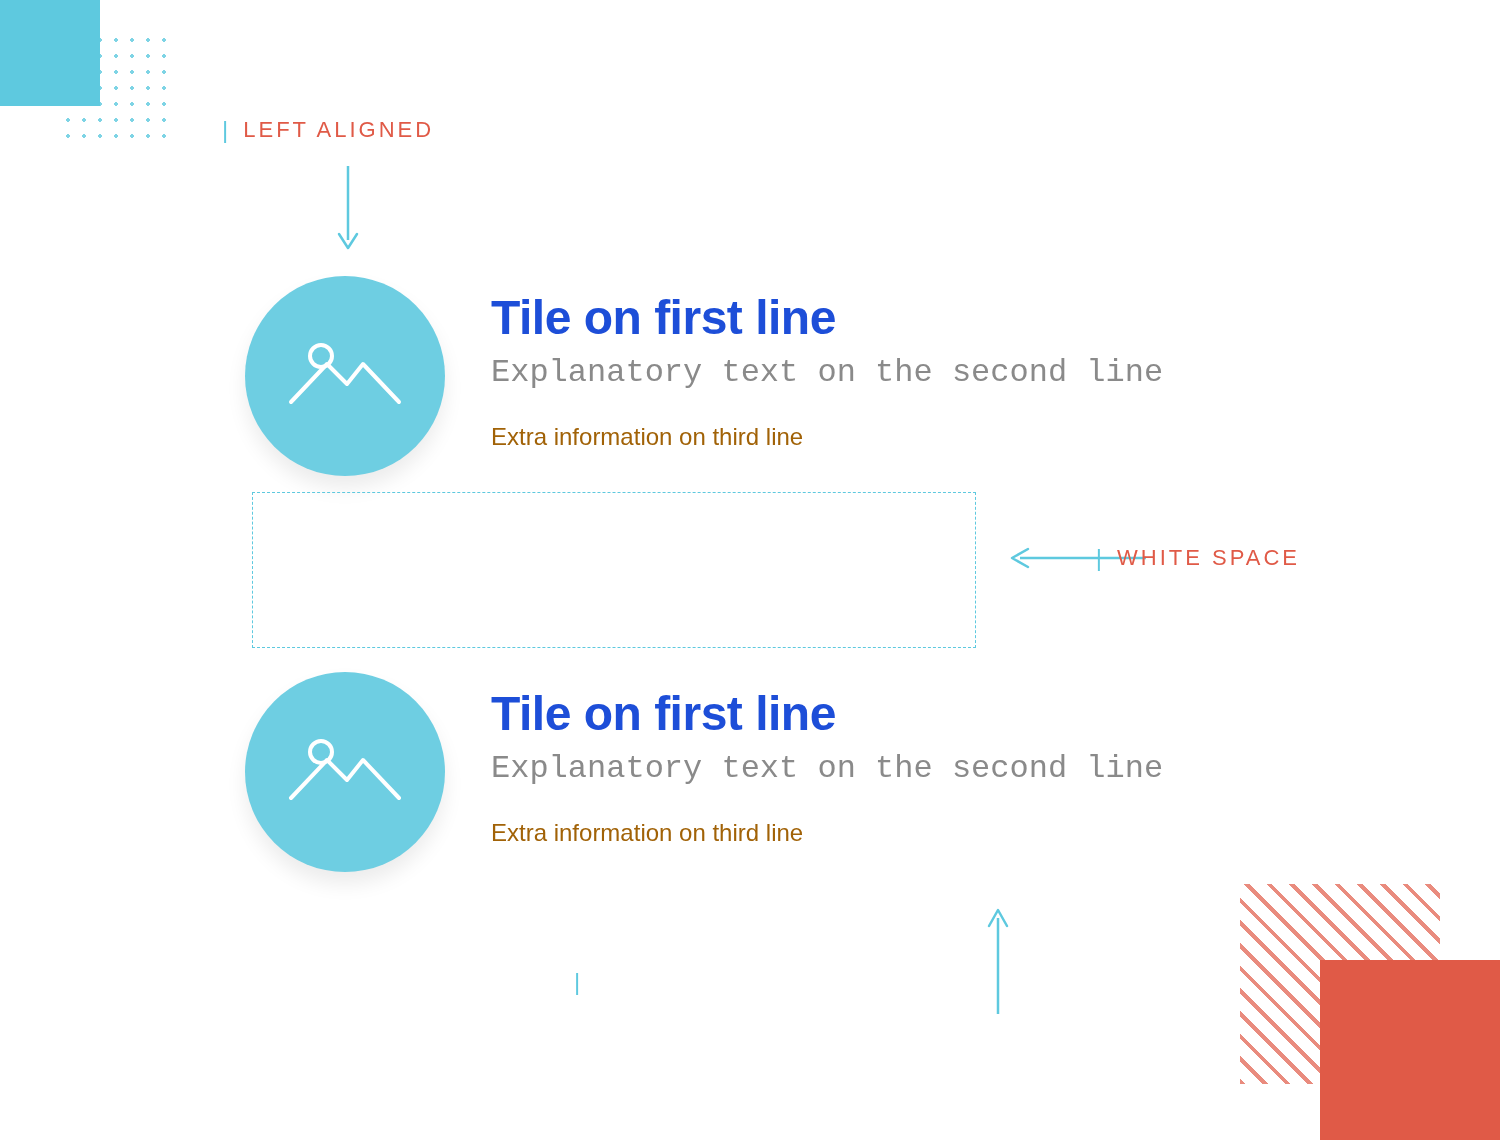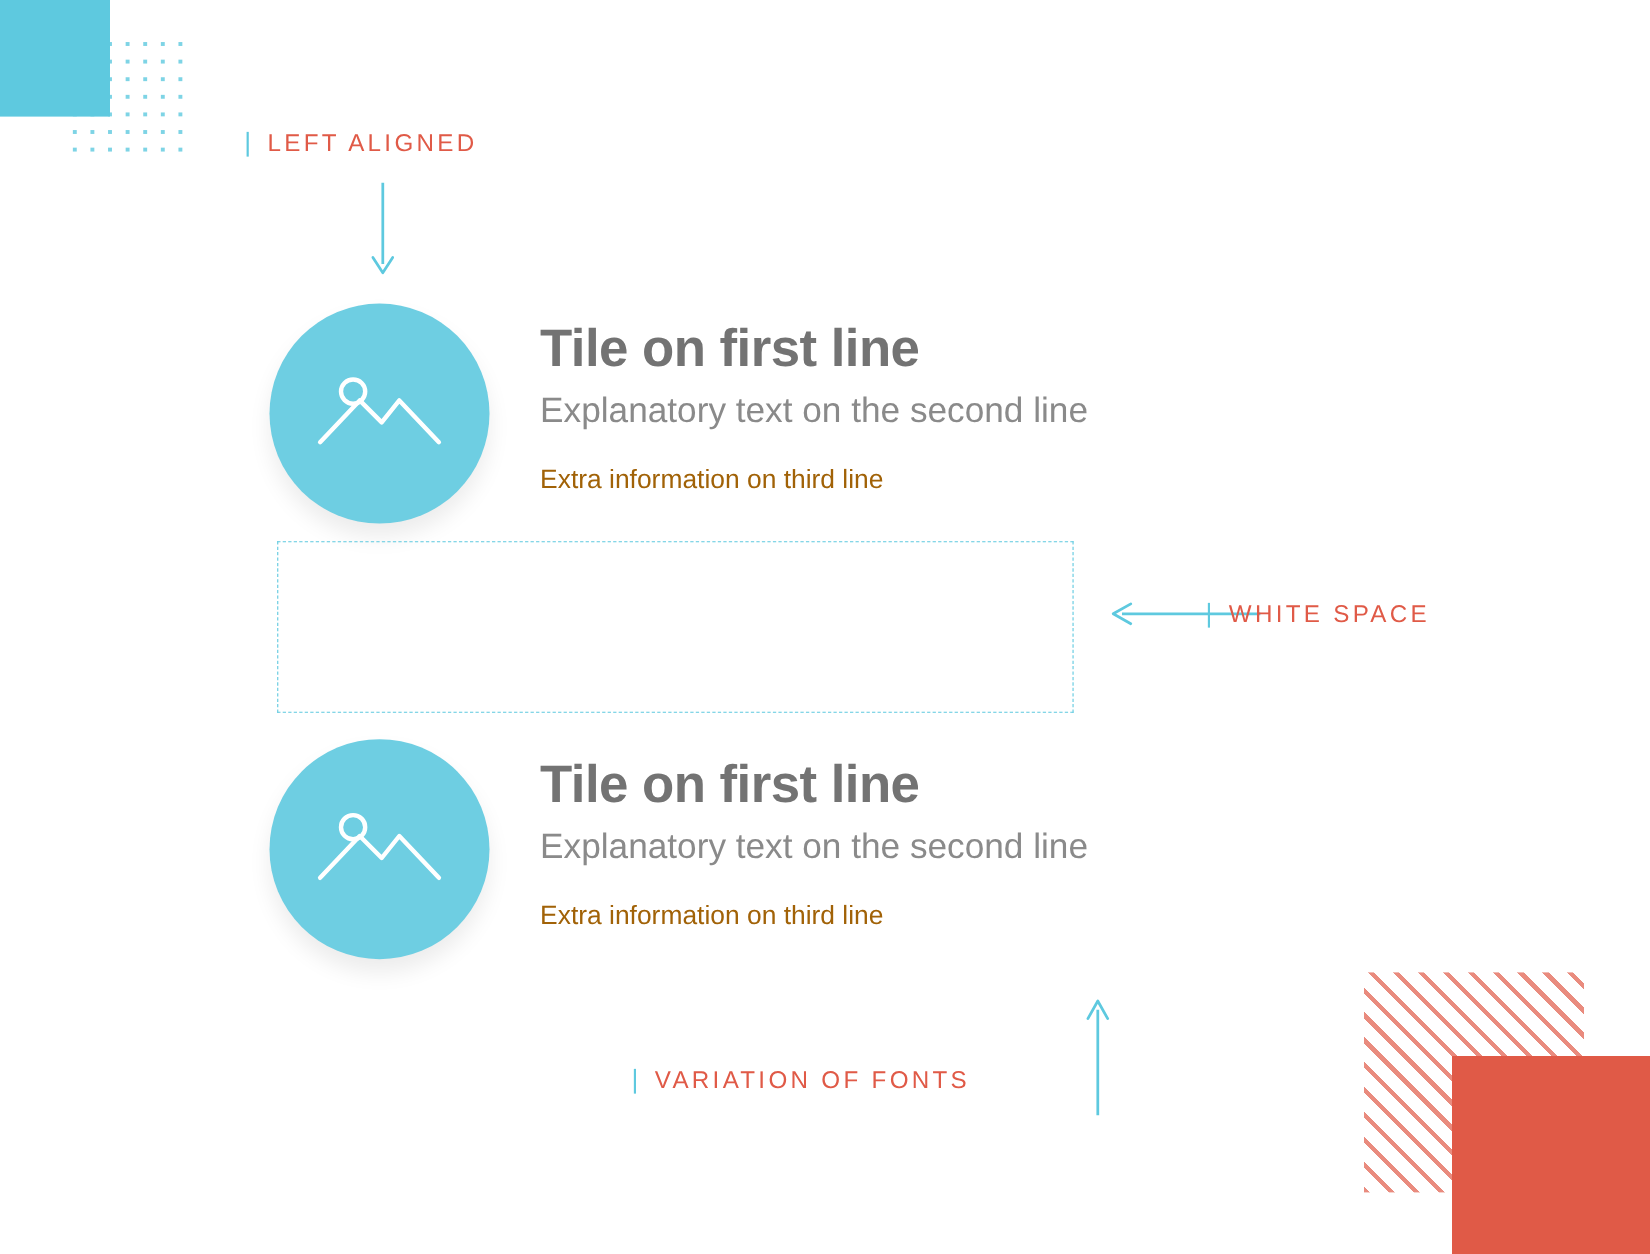--- a/index.html
+++ b/index.html
@@ -90,29 +90,30 @@
       display: flex;
       align-items: center;
       justify-content: center;
       box-shadow: 0 12px 20px rgba(0,0,0,0.08);
       flex-shrink: 0;
     }
     .tile-text { padding-top: 16px; }
     .title {
       font-size: 48px;
       font-weight: 700;
-      color: #737373;
+      color: #1d4ed8;
       letter-spacing: -0.5px;
       line-height: 1.1;
     }
     .subtitle {
       font-size: 32px;
       color: #8a8a8a;
       margin-top: 8px;
       line-height: 1.25;
+      font-family: Liberation Mono, monospace;
     }
     .extra {
       font-size: 24px;
       color: #a16207;
       margin-top: 30px;
     }
 
     
     .white-space-box {
       position: absolute;
@@ -183,20 +184,19 @@
   </div>
   <div class="tile-text">
     <div class="title">Tile on first line</div>
     <div class="subtitle">Explanatory text on the second line</div>
     <div class="extra">Extra information on third line</div>
   </div>
 </div>
 
 <div class="anno anno-variation">
   <span class="pipe">|</span>
-  <span>VARIATION OF FONTS</span>
 </div>
 <div class="arrow arrow-up-1">
   <svg width="24" height="110" viewBox="0 0 24 110">
     <line x1="12" y1="110" x2="12" y2="14" stroke="#5ec9df" stroke-width="2.5"></line>
     <polyline points="3,22 12,6 21,22" fill="none" stroke="#5ec9df" stroke-width="2.5" stroke-linecap="round" stroke-linejoin="round"></polyline>
   </svg>
 </div>
 
 </body></html>

